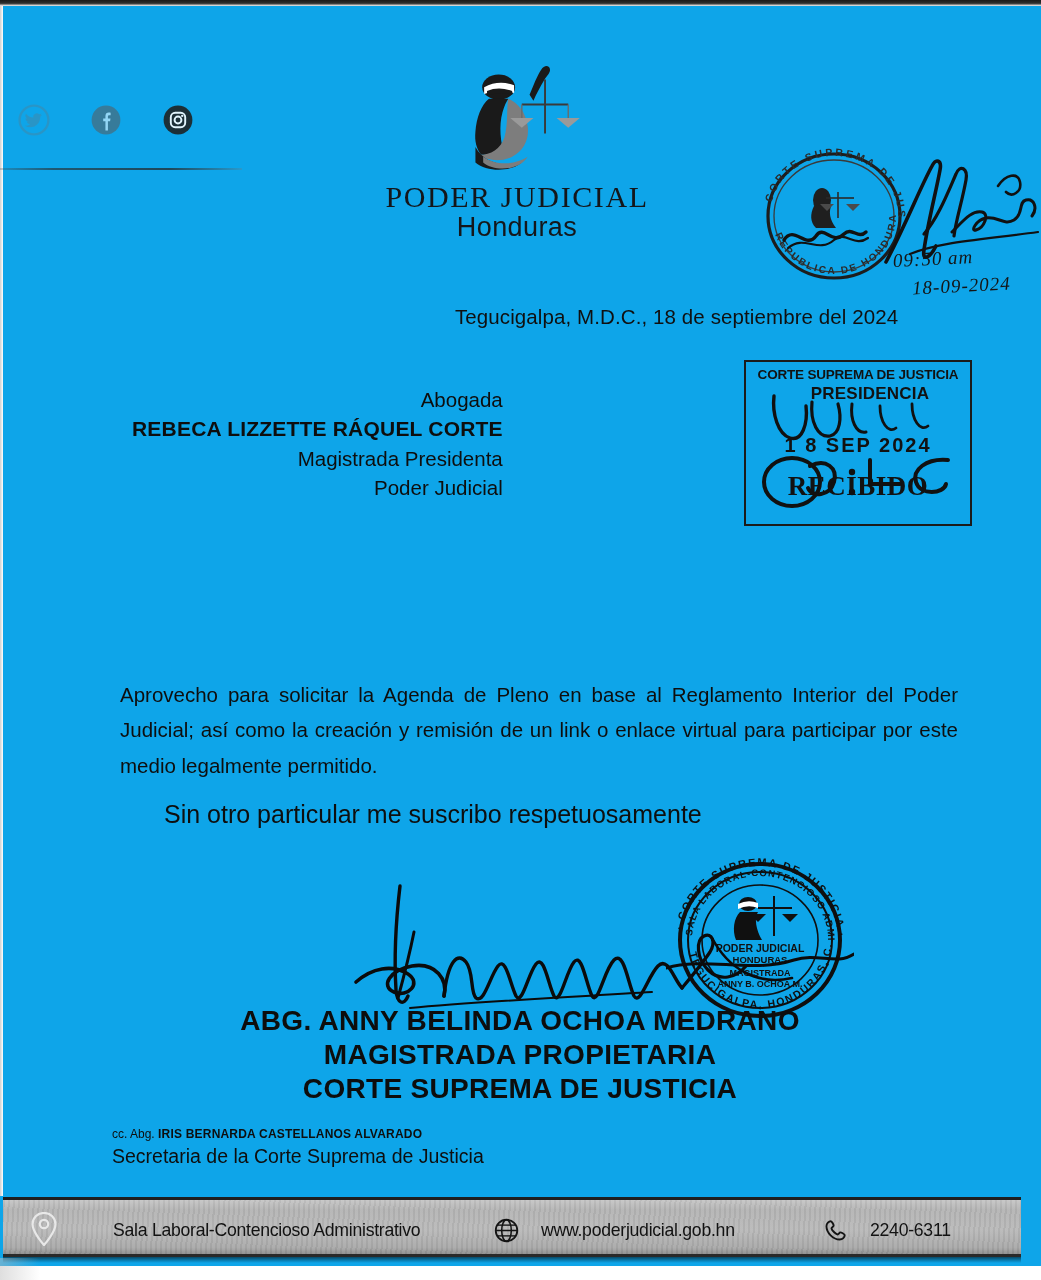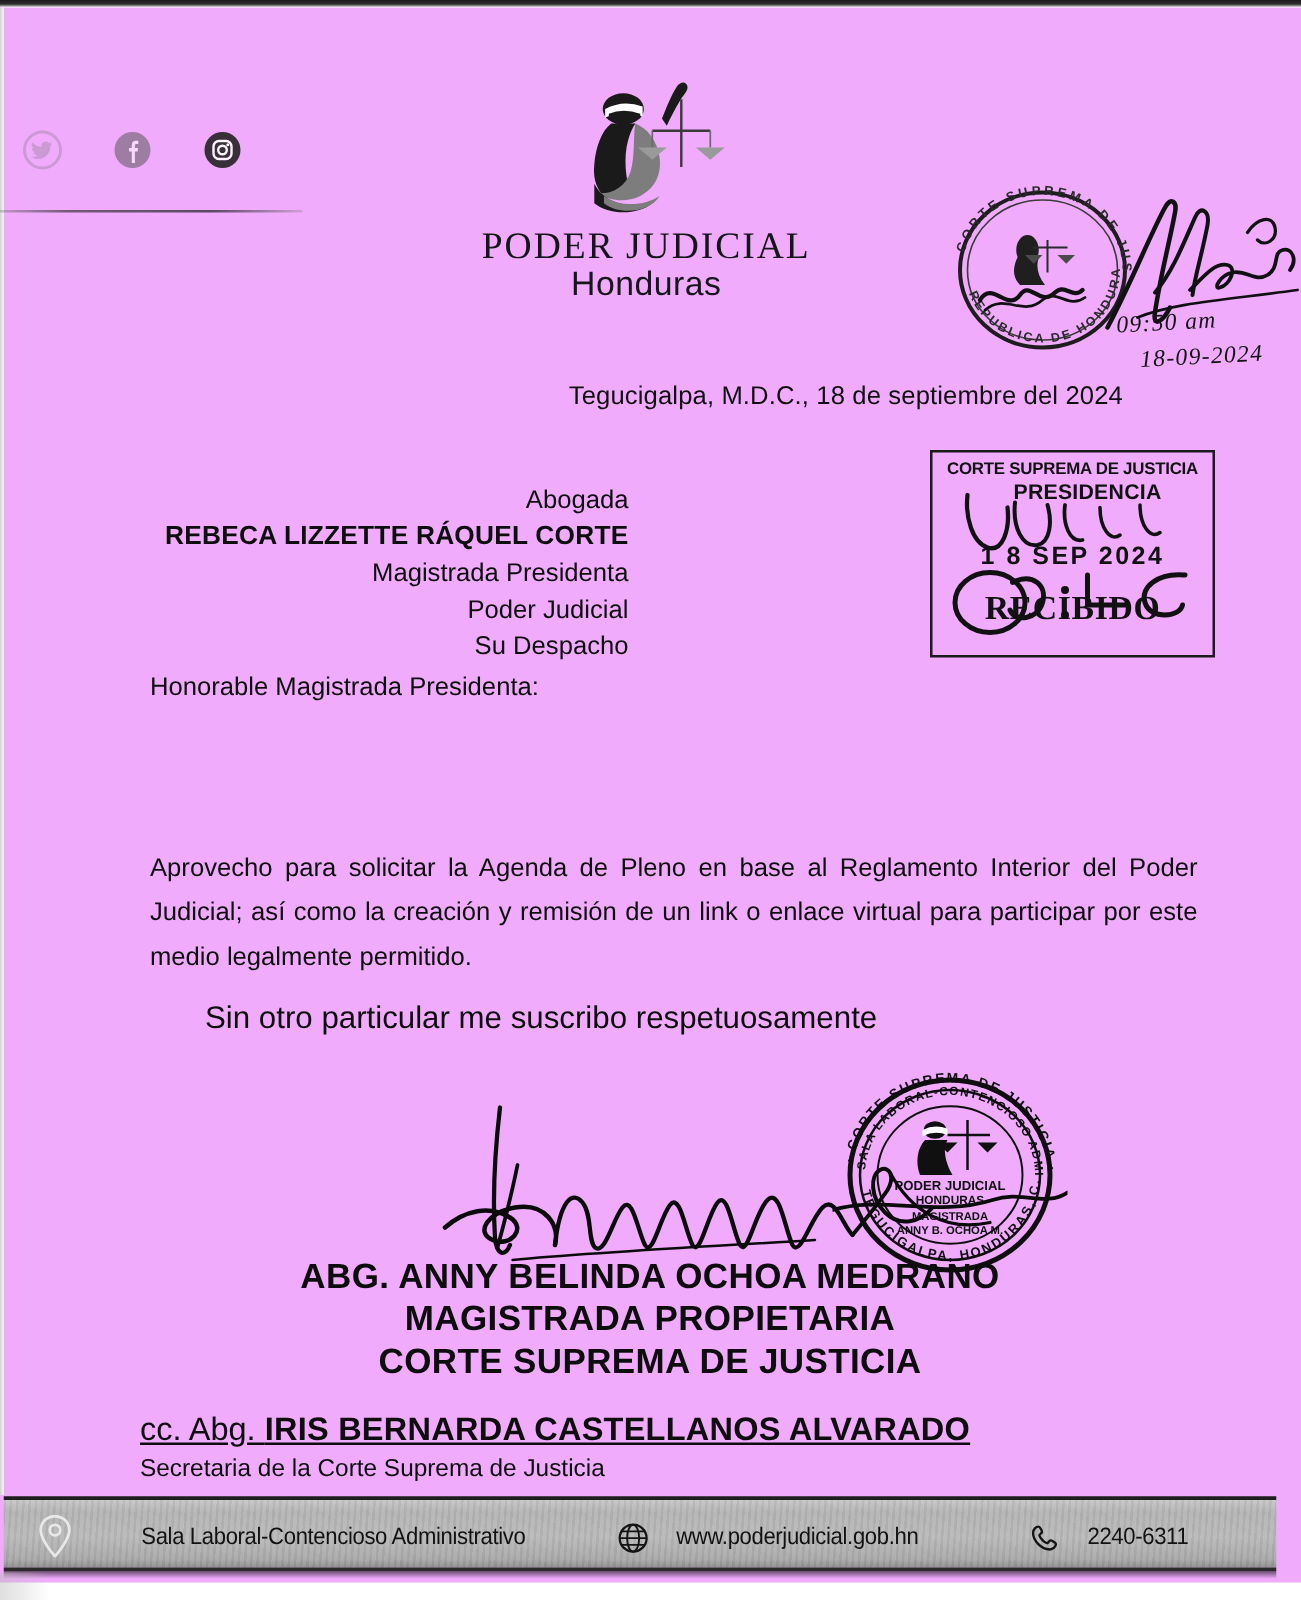--- a/index.html
+++ b/index.html
@@ -12,21 +12,21 @@
   body {
     font-family: "Liberation Sans", sans-serif;
     -webkit-font-smoothing: antialiased;
   }
 
   .page {
     position: relative;
     width: 1041px;
     height: 1280px;
     margin: 0 auto;
-    background: #f0abfc;
+    background: #0ea5e9;
     overflow: hidden;
   }
 
   
   .scan-top-edge {
     position: absolute;
     left: 0; top: 0;
     width: 1041px; height: 6px;
     background: linear-gradient(180deg,#1a1a1a 0%, #2e2e2e 55%, #9a9a9a 80%, #ffffff 100%);
   }
@@ -224,21 +224,21 @@
     color: #0d0d0d;
     letter-spacing: .3px;
   }
 
   
   .cc-block {
     position: absolute;
     left: 112px; top: 1126px;
     line-height: 1.38;
   }
-  .cc-line1 { font-size: 26px; color: #0e0e0e; text-decoration: underline; }
+  .cc-line1 { font-size: 12px; color: #0e0e0e; }
   .cc-line1 b { font-weight: bold; letter-spacing: .2px; }
   .cc-line2 { font-size: 19.5px; color: #0e0e0e; }
 
   
   .footer-bar {
     position: absolute;
     left: 3px; top: 1197px;
     width: 1018px; height: 60px;
     background:
       repeating-linear-gradient(94deg, rgba(0,0,0,.045) 0 2px, rgba(255,255,255,.05) 2px 5px),
@@ -420,24 +420,22 @@
         <path d="M194 10 C172 8 158 20 162 32 C166 46 190 44 192 34" fill="none" stroke="#111" stroke-width="4" stroke-linecap="round"></path>
       </svg>
     </span>
   </div>
 
   <div class="addressee">
     <div>Abogada</div>
     <div class="bold">REBECA LIZZETTE RÁQUEL CORTE</div>
     <div>Magistrada Presidenta</div>
     <div>Poder Judicial</div>
-    <div>Su Despacho</div>
-  </div>
-
-  <div class="salutation">Honorable Magistrada Presidenta:</div>
+  </div>
+
   <div class="para para-2">Aprovecho para solicitar la Agenda de Pleno en base al Reglamento Interior del Poder Judicial; así como la creación y remisión de un link o enlace virtual para participar por este medio legalmente permitido.</div>
   <div class="closing">Sin otro particular me suscribo respetuosamente</div>
 
   <span class="signature-art">
     <svg viewBox="0 0 400 140" width="400" height="140" aria-hidden="true">
       <path d="M48 6 C44 40 42 78 44 110 C45 124 52 126 56 116" fill="none" stroke="#0b0b0b" stroke-width="3.4" stroke-linecap="round"></path>
       <path d="M4 102 C20 88 40 84 56 94 C70 103 56 118 42 112 C28 106 38 90 60 86 C84 82 96 100 92 116" fill="none" stroke="#0b0b0b" stroke-width="3.6" stroke-linecap="round"></path>
       <path d="M46 118 C52 96 58 72 62 52" fill="none" stroke="#0b0b0b" stroke-width="3" stroke-linecap="round"></path>
 
       <path d="M92 116 C96 80 106 72 114 82 C122 92 118 112 124 118 C132 124 138 96 146 86 C154 76 158 104 164 116

